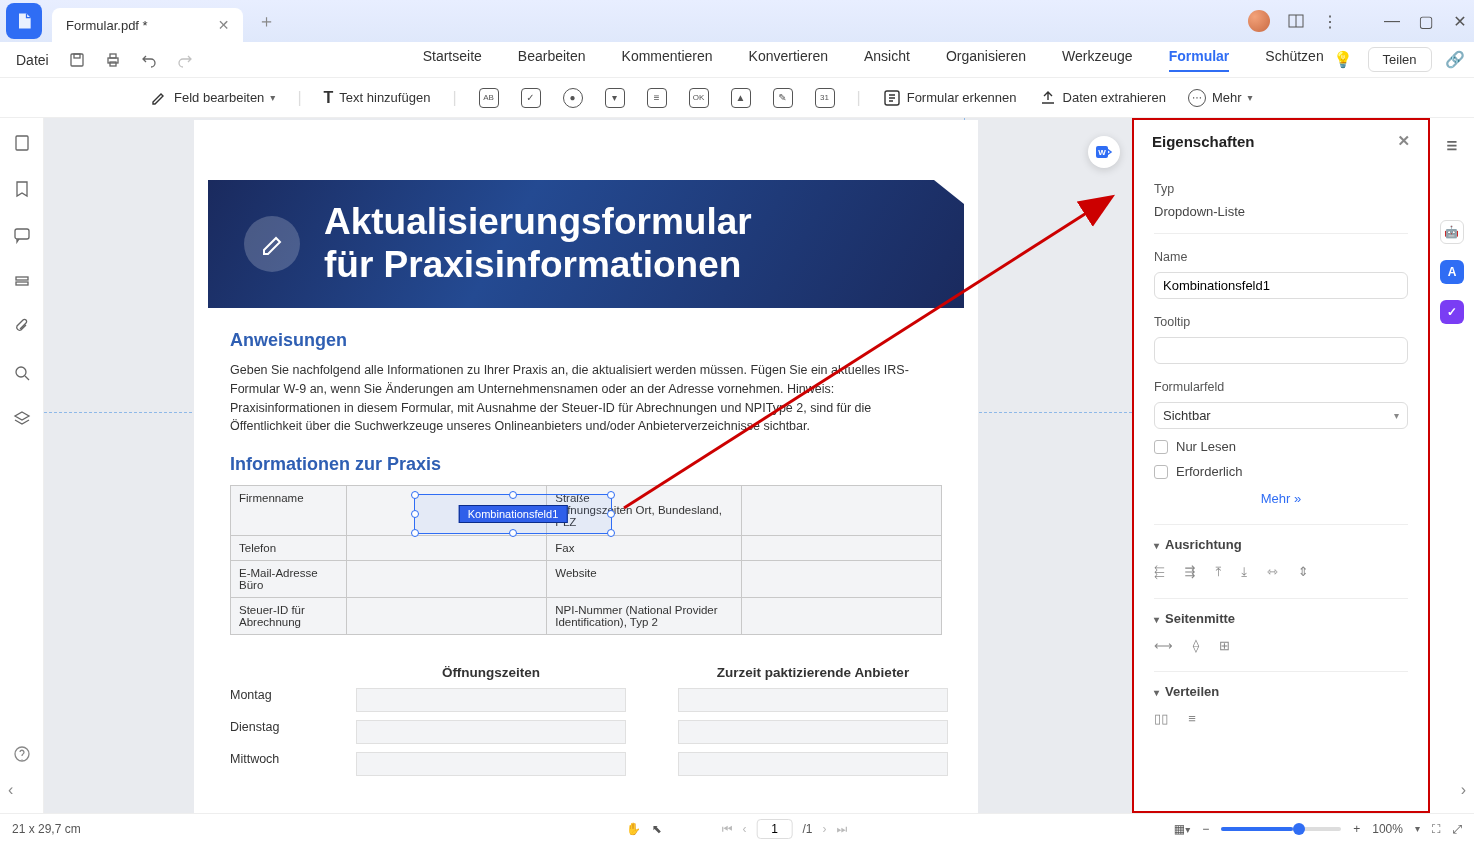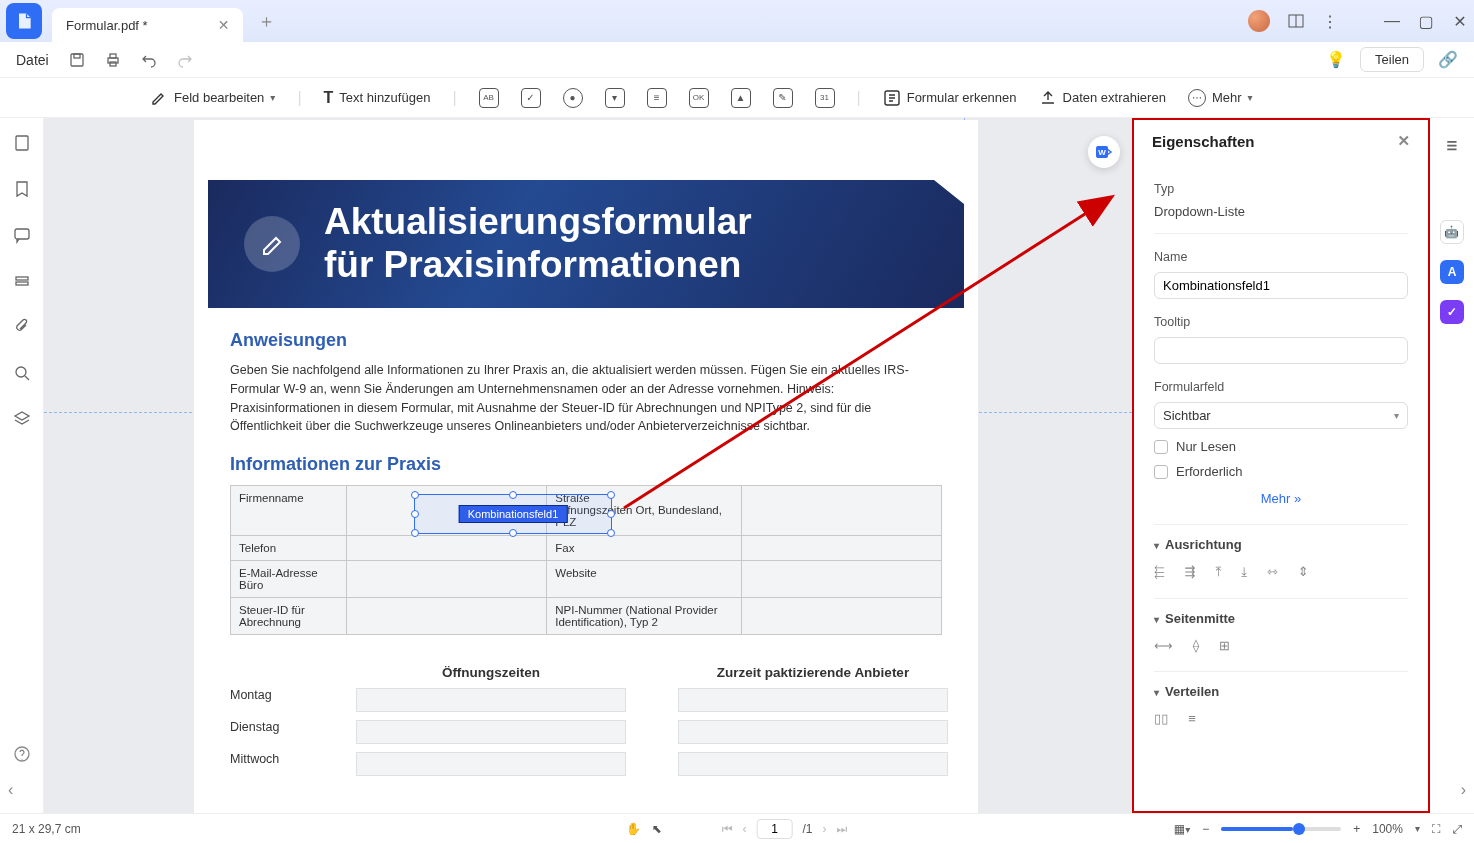--- a/index.html
+++ b/index.html
@@ -152,20 +152,31 @@
           <rect x="5" y="2" width="6" height="4"></rect>
           <rect x="5" y="10" width="6" height="4"></rect>
         </svg></span>
     <span class="mico"><svg width="16" height="16" viewBox="0 0 16 16" fill="none" stroke="#666" stroke-width="1.3">
           <path d="M5 4 2 7l3 3M2 7h8a4 4 0 0 1 0 8"></path>
         </svg></span>
     <span class="mico" style="opacity:.4"><svg width="16" height="16" viewBox="0 0 16 16" fill="none" stroke="#666" stroke-width="1.3">
           <path d="M11 4l3 3-3 3M14 7H6a4 4 0 0 0 0 8"></path>
         </svg></span>
   </div>
+  <div class="menu-items">
+    <span>Startseite</span>
+    <span>Bearbeiten</span>
+    <span>Kommentieren</span>
+    <span>Konvertieren</span>
+    <span>Ansicht</span>
+    <span>Organisieren</span>
+    <span>Werkzeuge</span>
+    <span class="active">Formular</span>
+    <span>Schützen</span>
+  </div>
   <div class="menubar-right">
     <span style="color:#bbb">💡</span>
     <button class="share-btn">Teilen</button>
     <span style="color:#888">🔗</span>
 
   </div>
 </div>
 
 <div class="toolbar">
   <div class="tool-btn">

